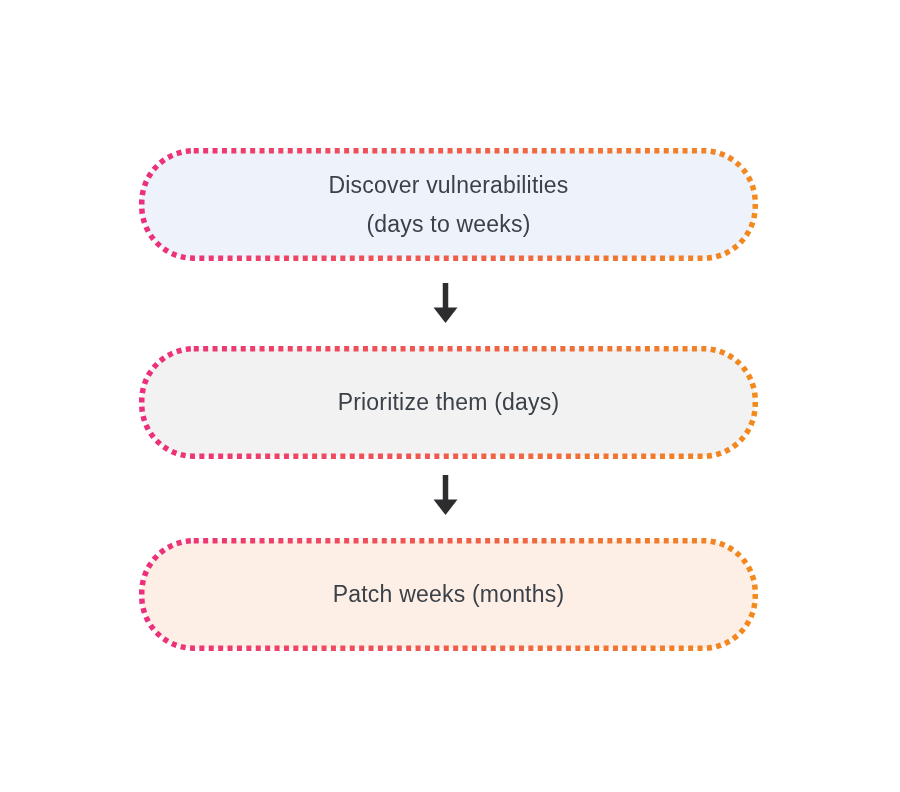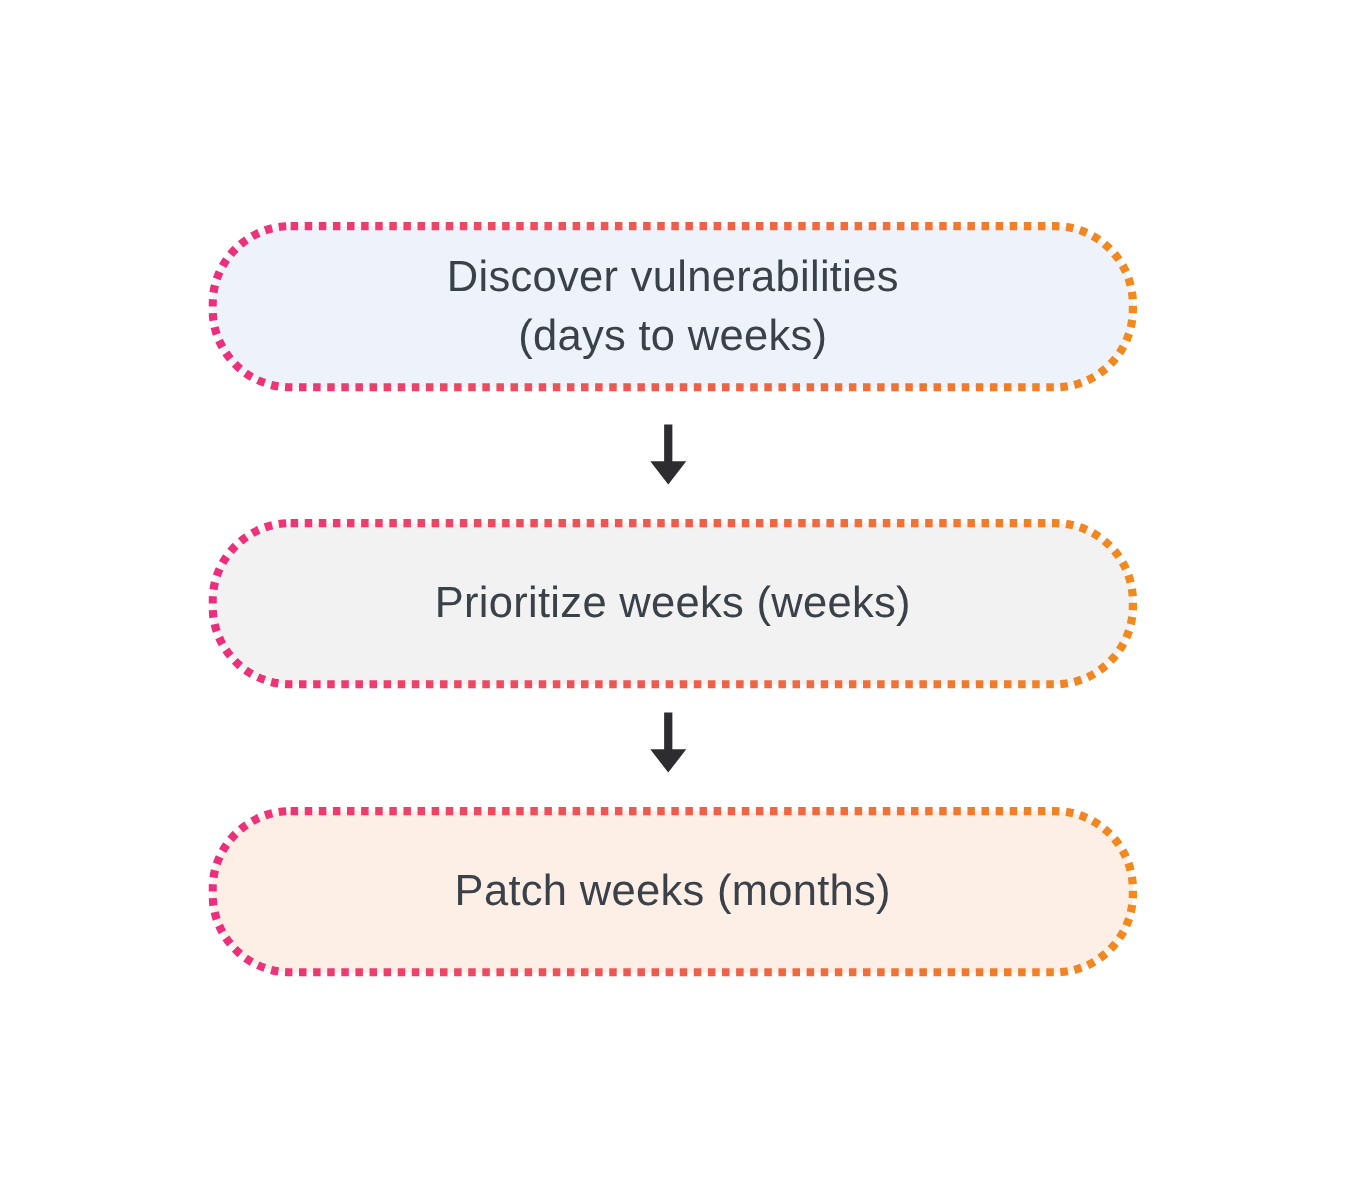--- a/index.html
+++ b/index.html
@@ -36,21 +36,21 @@
     left: 0;
   }
   .node-label {
     position: absolute;
     inset: 0;
     display: flex;
     align-items: center;
     justify-content: center;
     text-align: center;
     white-space: pre-line;
-    font-size: 29px;
+    font-size: 23px;
     line-height: 39px;
     color: var(--text, #3b4149);
     letter-spacing: 0.2px;
   }
   .arrow {
     position: absolute;
     left: 430px;
   }
   .arrow-1 { top: 281px; }
   .arrow-2 { top: 473px; }
@@ -79,21 +79,21 @@
 
   <svg class="arrow arrow-1" width="31" height="44" viewBox="0 0 31 44">
     <line x1="15.5" y1="2" x2="15.5" y2="30" stroke-width="5.5" stroke="#2D2D30"></line>
     <polygon points="3.5,26.5 27.5,26.5 15.5,42" fill="#2D2D30"></polygon>
   </svg>
 
   <div class="node node-2">
     <svg class="node-border" width="619" height="113" viewBox="0 0 619 113">
       <rect x="2.75" y="2.75" width="613.5" height="107.5" rx="52" stroke="url(#borderGrad)" stroke-width="5.5" stroke-dasharray="5 4.4" fill="#F2F2F3"></rect>
     </svg>
-    <div class="node-label">Prioritize weeks (weeks)</div>
+    <div class="node-label">Prioritize them (days)</div>
   </div>
 
   <svg class="arrow arrow-2" width="31" height="44" viewBox="0 0 31 44">
     <line x1="15.5" y1="2" x2="15.5" y2="30" stroke-width="5.5" stroke="#2D2D30"></line>
     <polygon points="3.5,26.5 27.5,26.5 15.5,42" fill="#2D2D30"></polygon>
   </svg>
 
   <div class="node node-3">
     <svg class="node-border" width="619" height="113" viewBox="0 0 619 113">
       <rect x="2.75" y="2.75" width="613.5" height="107.5" rx="52" stroke="url(#borderGrad)" stroke-width="5.5" stroke-dasharray="5 4.4" fill="#FDEFE6"></rect>

